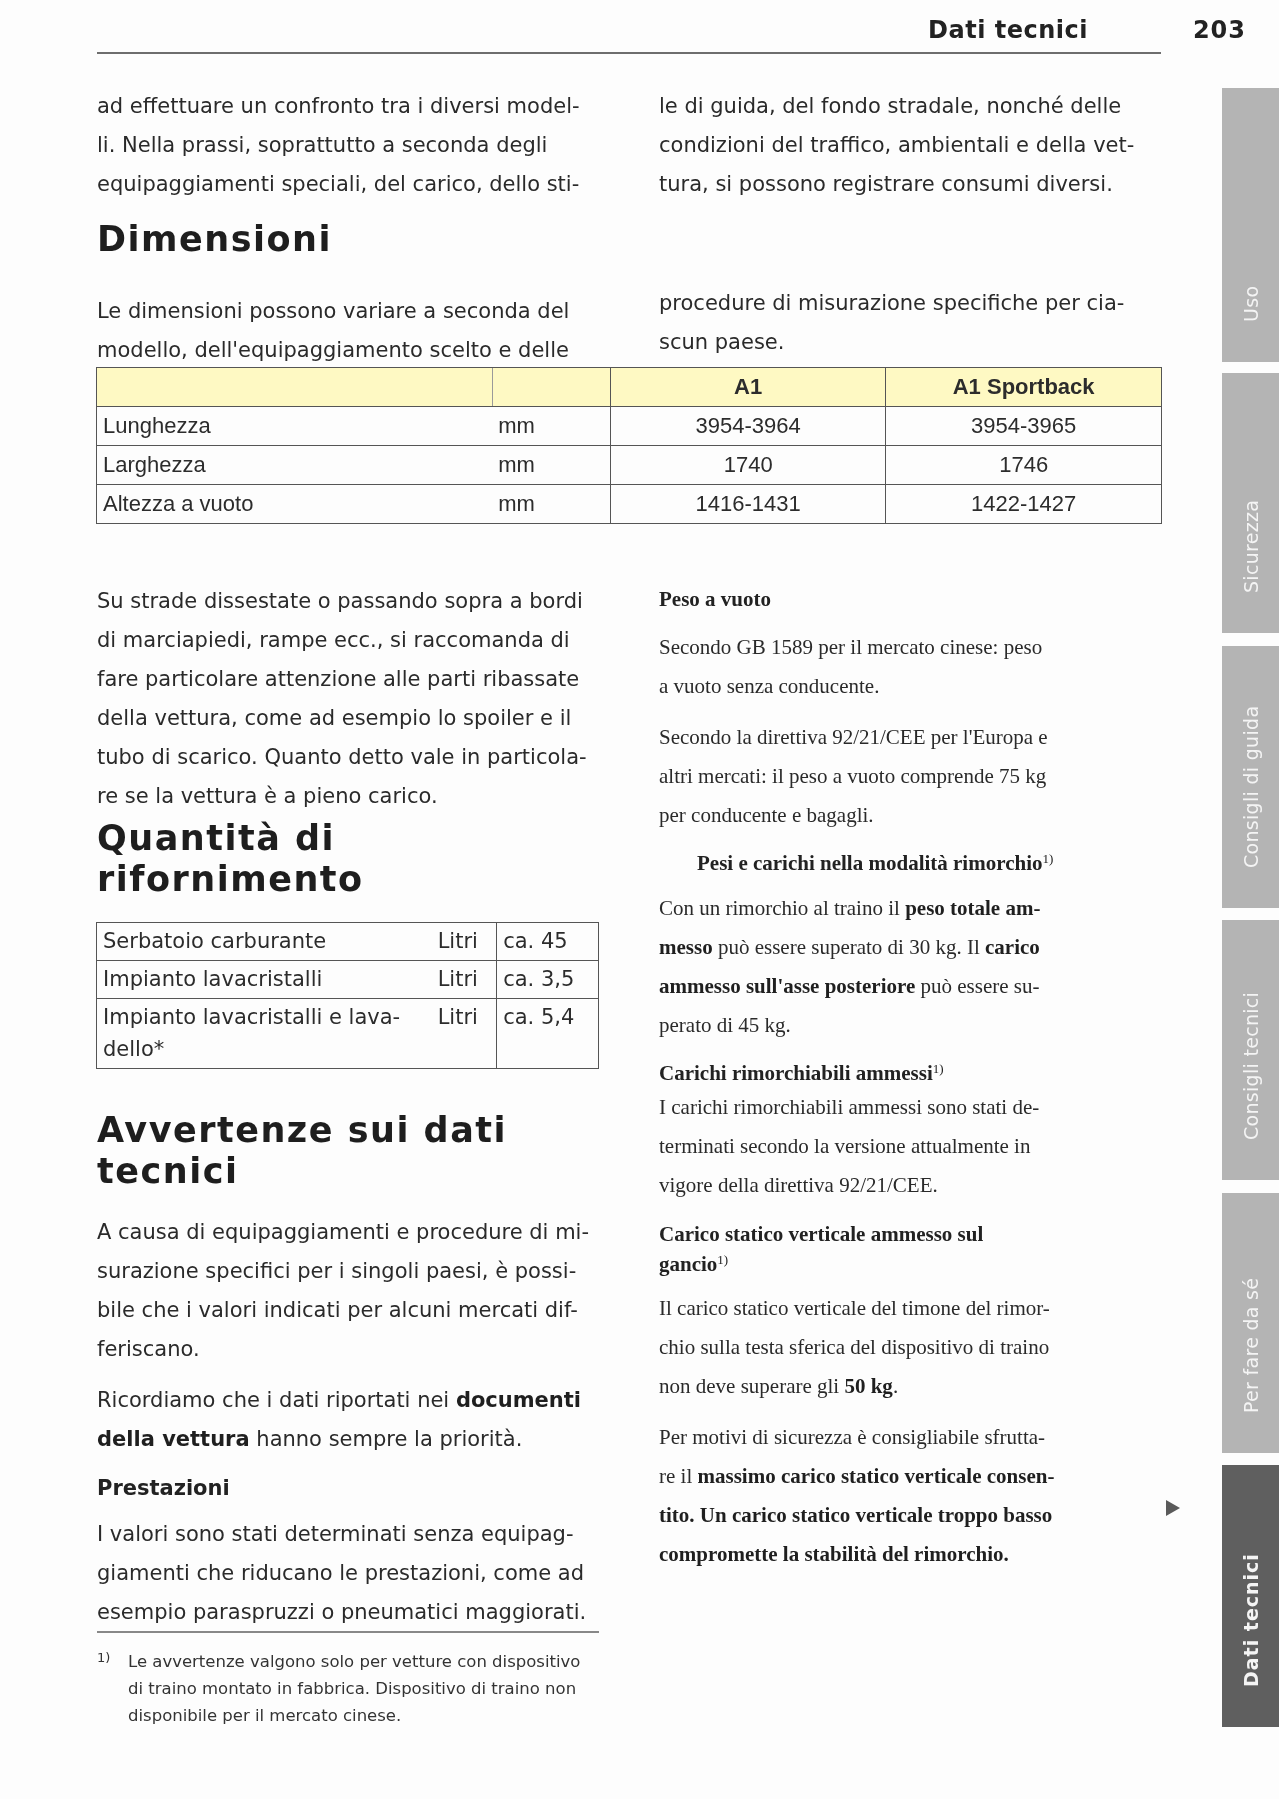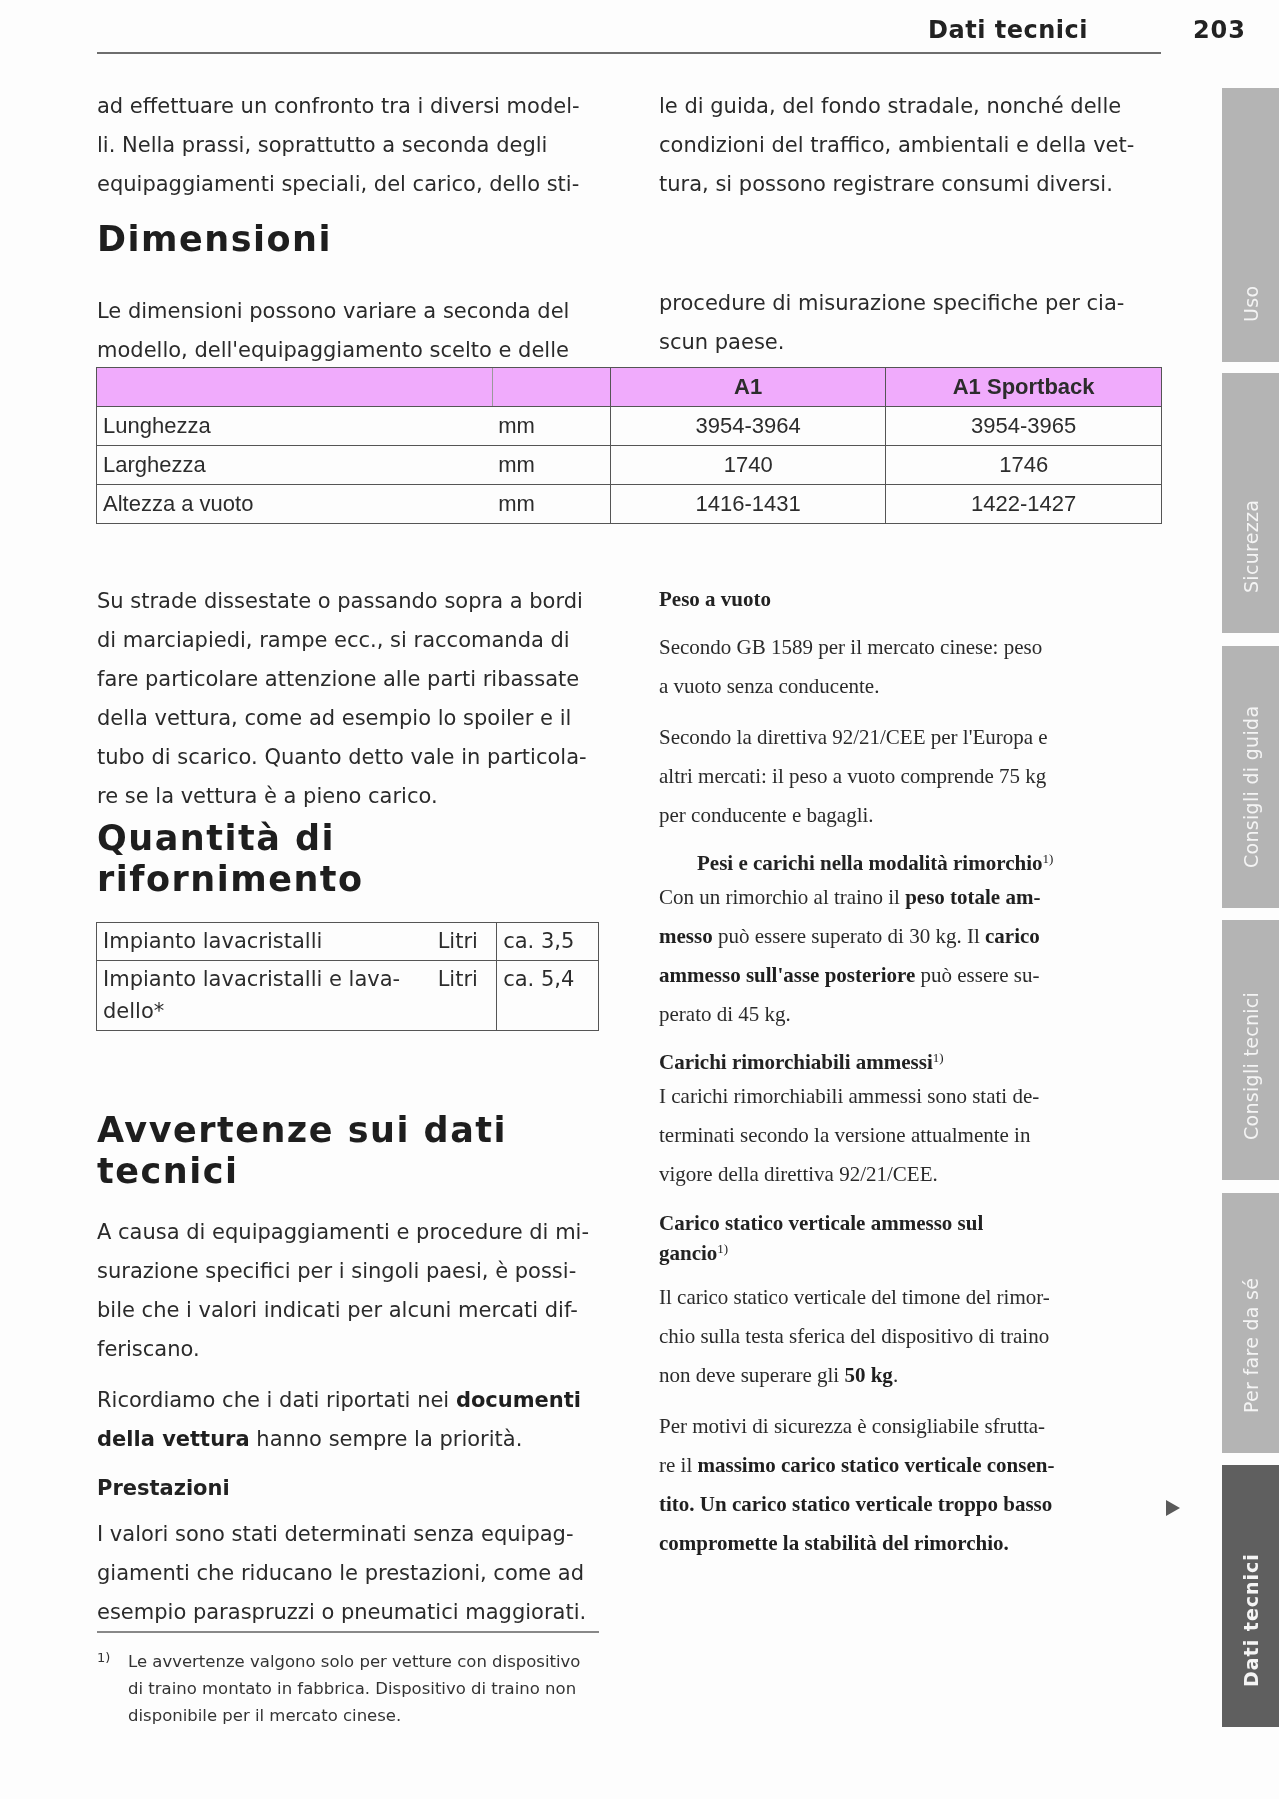--- a/index.html
+++ b/index.html
@@ -35,21 +35,21 @@
   b { font-weight: bold; color: #1f1f1f; }
 
   
   .dim-table {
     position: absolute; left: 96px; top: 367px; width: 1066px; border-collapse: collapse;
     font-family: "Liberation Sans", sans-serif; font-size: 22px; color: #2c2c2c;
   }
   .dim-table td, .dim-table th {
     border: 1.5px solid #555; height: 38px; padding: 0 6px;
   }
-  .dim-table th { background: #f0abfc; font-weight: bold; height: 38px; }
+  .dim-table th { background: #fef9c3; font-weight: bold; height: 38px; }
   .dim-table .c-label { width: 385px; text-align: left; border-right: none; }
   .dim-table .c-unit { width: 106px; text-align: left; border-left: none; }
   .dim-table .c-val { width: 264px; text-align: center; }
   .dim-table th.c-unit { border-left: 1px solid #9a9a9a; }
 
   
   .cap-table {
     position: absolute; left: 96px; top: 922px; width: 503px; border-collapse: collapse;
     font-size: 21px; color: #2c2c2c;
   }
@@ -153,20 +153,25 @@
 re se la vettura è a pieno carico.</p>
 </div>
 
 <div class="h1" style="left:97px; top:818px;">
   <div>Quantità di</div>
   <div>rifornimento</div>
 </div>
 
 <table class="cap-table">
   <tbody>
+      <tr>
+    <td class="c-label">Serbatoio carburante</td>
+    <td class="c-unit">Litri</td>
+    <td class="c-val">ca. 45</td>
+  </tr>
   <tr>
     <td class="c-label">Impianto lavacristalli</td>
     <td class="c-unit">Litri</td>
     <td class="c-val">ca. 3,5</td>
   </tr>
   <tr>
     <td class="c-label" style="white-space:pre-line;">Impianto lavacristalli e lava-
 dello*</td>
     <td class="c-unit">Litri</td>
     <td class="c-val">ca. 5,4</td>
@@ -202,21 +207,21 @@
 
 <div class="col col-right" style="top:584px;font-family:Liberation Serif, serif;">
   <div class="h3">Peso a vuoto</div>
   <p style="white-space:pre-line; margin-top:14px;">Secondo GB 1589 per il mercato cinese: peso
 a vuoto senza conducente.</p>
   <p style="white-space:pre-line; margin-top:12px;">Secondo la direttiva 92/21/CEE per l'Europa e
 altri mercati: il peso a vuoto comprende 75 kg
 per conducente e bagagli.</p>
 
   <div class="h3" style="margin-top:13px;margin-left:38px;"><span>Pesi e carichi nella modalità rimorchio</span><sup>1)</sup></div>
-  <p style="white-space:pre-line; margin-top:0;"><span>Con un rimorchio al traino il </span><b>peso totale am-
+  <p style="white-space:pre-line; margin-top:11px;"><span>Con un rimorchio al traino il </span><b>peso totale am-
 messo</b><span> può essere superato di 30 kg. Il </span><b>carico
 ammesso sull'asse posteriore</b><span> può essere su-
 perato di 45 kg.</span></p>
 
   <div class="h3" style="margin-top:13px;"><span>Carichi rimorchiabili ammessi</span><sup>1)</sup></div>
   <p style="white-space:pre-line; ">I carichi rimorchiabili ammessi sono stati de-
 terminati secondo la versione attualmente in
 vigore della direttiva 92/21/CEE.</p>
 
   <div class="h3" style="margin-top:14px; white-space:pre-line;"><span>Carico statico verticale ammesso sul

